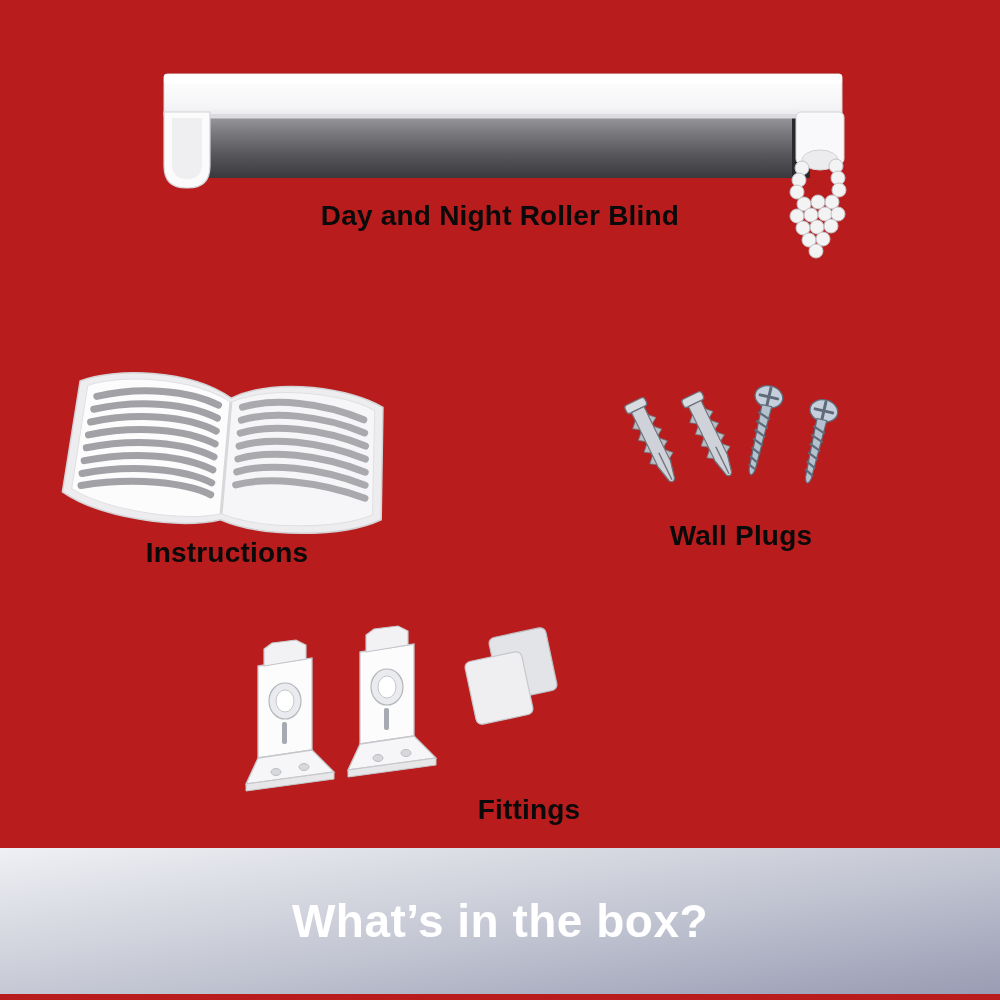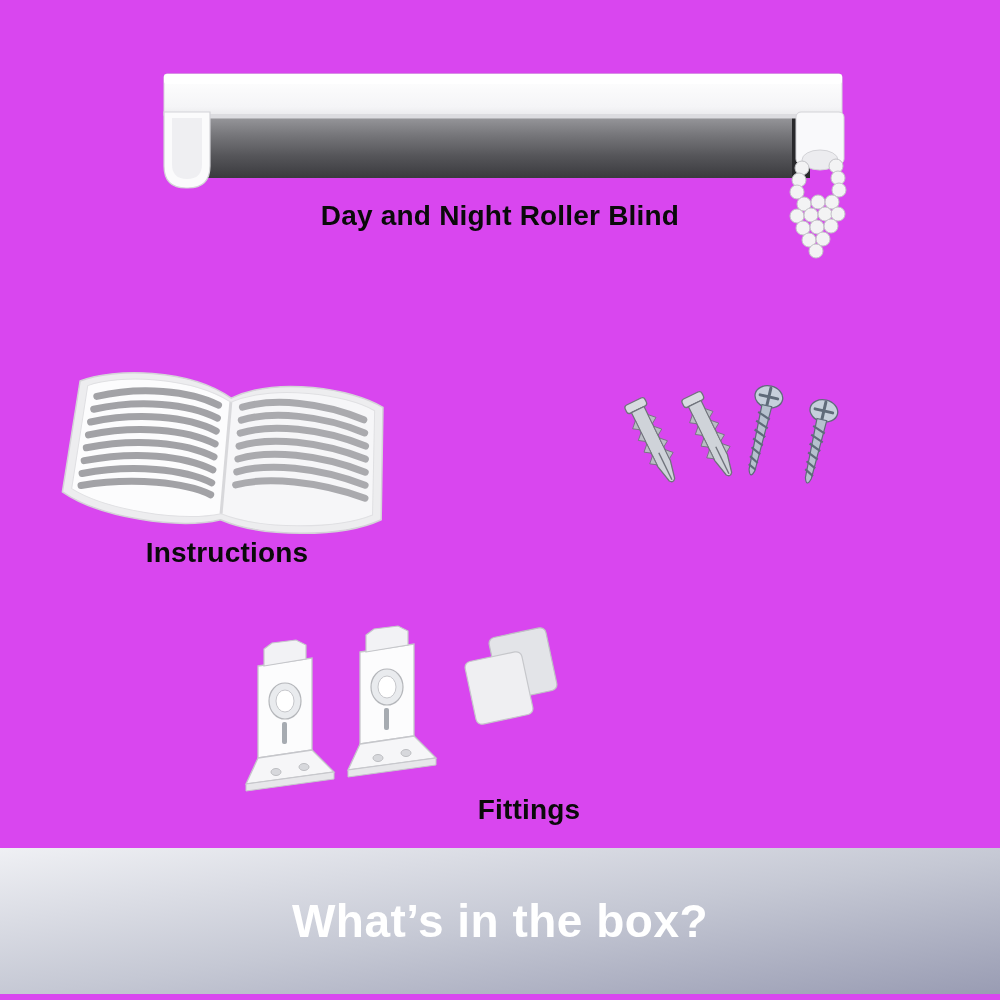--- a/index.html
+++ b/index.html
@@ -1,19 +1,19 @@
 <!DOCTYPE html>
 <html style="--banner-top: #eff0f4; --banner-bottom: #999cb3;"><head>
 <meta charset="utf-8">
 <style>
   html,body{margin:0;padding:0;background:#ffffff;}
   .page{
     position:relative;
     width:1000px;height:1000px;
-    background:#d946ef;
+    background:#b91c1c;
     overflow:hidden;
     font-family:"Liberation Sans", sans-serif;
   }
   .illus{position:absolute;display:block;}
   .illus-blind{left:152px;top:62px;}
   .illus-book{left:55px;top:336px;}
   .illus-screws{left:610px;top:372px;}
   .illus-fittings{left:226px;top:610px;}
   .item-label{
     position:absolute;
@@ -154,20 +154,21 @@
       <path d="M-7,22 L6,27 M-7,31 L6,36 M-6.5,40 L5.5,45 M-6,49 L5,54 M-5.5,58 L4.5,63 M-5,67 L4,72 M-4.5,75 L3.5,79" stroke="#5f6b7a" stroke-width="2.2"></path>
     </g>
     <g transform="translate(215,34) rotate(13)">
       <ellipse cx="0" cy="5" rx="14" ry="11" fill="#c6d0dc" stroke="#5f6b7a" stroke-width="1.3"></ellipse>
       <path d="M-9,5 L9,5 M0,-4 L0,14" stroke="#5f6b7a" stroke-width="3" stroke-linecap="round"></path>
       <path d="M-5,14 L5,14 L3,74 Q0,84 -3,74 Z" fill="#b6c1ce" stroke="#5f6b7a" stroke-width="1.2"></path>
       <path d="M-7,22 L6,27 M-7,31 L6,36 M-6.5,40 L5.5,45 M-6,49 L5,54 M-5.5,58 L4.5,63 M-5,66 L4,71" stroke="#5f6b7a" stroke-width="2.2"></path>
     </g>
   </svg>
   <div class="item-label label-screws">
+    <div>Wall Plugs</div>
   </div>
 
   <svg class="illus illus-fittings" viewBox="0 0 350 210" width="350" height="210" aria-hidden="true">
 
     <g transform="translate(112,14)">
       <path d="M22,28 L76,20 L76,112 L22,120 Z" fill="#fcfcfd" stroke="#c6c7cb" stroke-width="1.3"></path>
       <path d="M28,28 L70,21 L70,7 L60,2 L36,5 L28,11 Z" fill="#f2f2f5" stroke="#c6c7cb" stroke-width="1.2"></path>
       <ellipse cx="49" cy="63" rx="16" ry="18" fill="#e9ebee" stroke="#b4b6ba" stroke-width="1.2"></ellipse>
       <ellipse cx="49" cy="63" rx="9" ry="11" fill="#ffffff" stroke="#c6c7cb"></ellipse>
       <rect x="46" y="84" width="5" height="22" rx="2" fill="#a6abb1"></rect>

